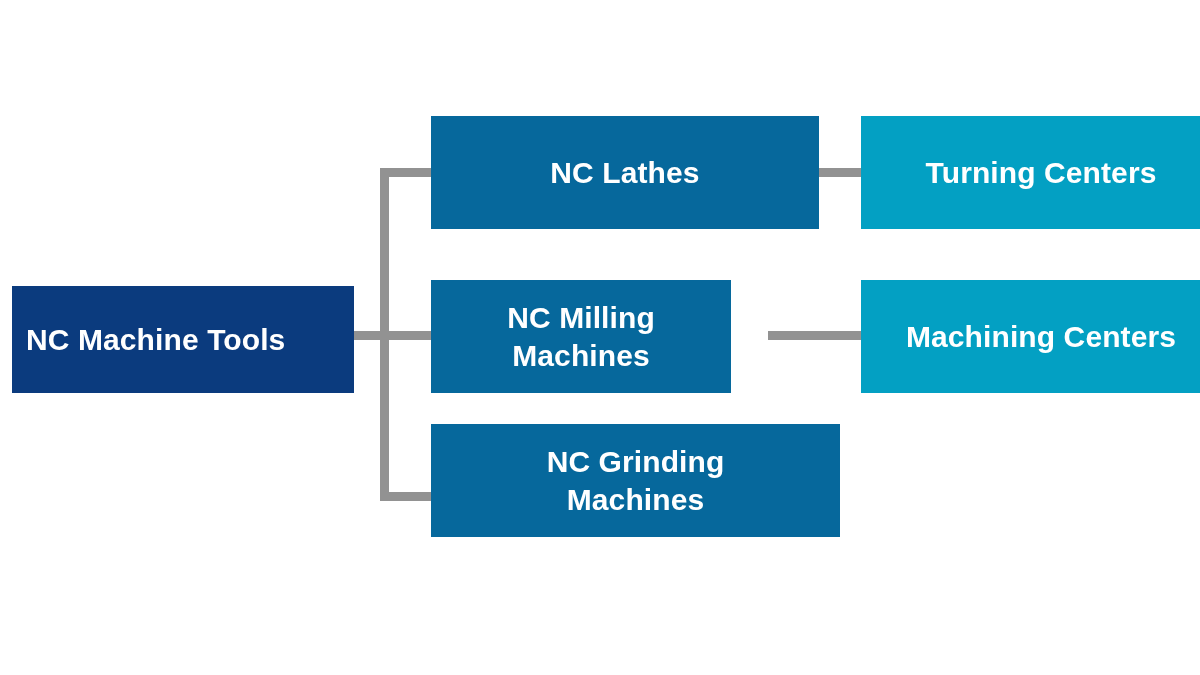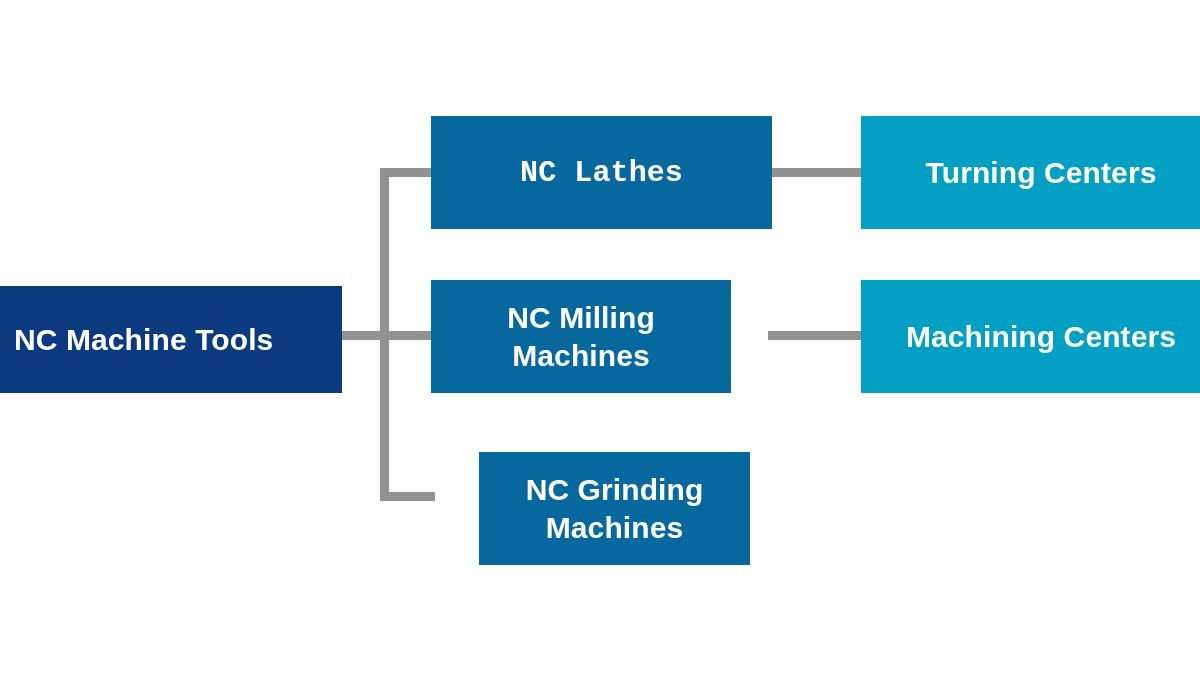--- a/index.html
+++ b/index.html
@@ -90,34 +90,34 @@
   <div class="connector" style="left:380px; top:168px; width:55px; height:9px;"></div>
 
   <div class="connector" style="left:380px; top:331px; width:55px; height:9px;"></div>
 
   <div class="connector" style="left:380px; top:492px; width:55px; height:9px;"></div>
 
   <div class="connector" style="left:768px; top:168px; width:97px; height:9px;"></div>
 
   <div class="connector" style="left:768px; top:331px; width:97px; height:9px;"></div>
 
-  <div class="node node-root" style="left:0px; top:286px; width:342px; height:107px;">
+  <div class="node node-root" style="left:12px; top:286px; width:342px; height:107px;">
     <span class="node-label">NC Machine Tools</span>
   </div>
 
-  <div class="node node-level2" style="left:431px; top:116px; width:341px; height:113px;font-family:Liberation Mono, monospace;">
+  <div class="node node-level2" style="left:431px; top:116px; width:388px; height:113px;">
     <span class="node-label">NC Lathes</span>
   </div>
 
   <div class="node node-level2" style="left:431px; top:280px; width:300px; height:113px;">
     <span class="node-label">NC Milling
 Machines</span>
   </div>
 
-  <div class="node node-level2" style="left:431px; top:452px; width:271px; height:113px;margin-left:48px;">
+  <div class="node node-level2" style="left:431px; top:424px; width:409px; height:113px;">
     <span class="node-label">NC Grinding
 Machines</span>
   </div>
 
   <div class="node node-level3" style="left:861px; top:116px; width:360px; height:113px;">
     <span class="node-label">Turning Centers</span>
   </div>
 
   <div class="node node-level3" style="left:861px; top:280px; width:360px; height:113px;">
     <span class="node-label">Machining Centers</span>

